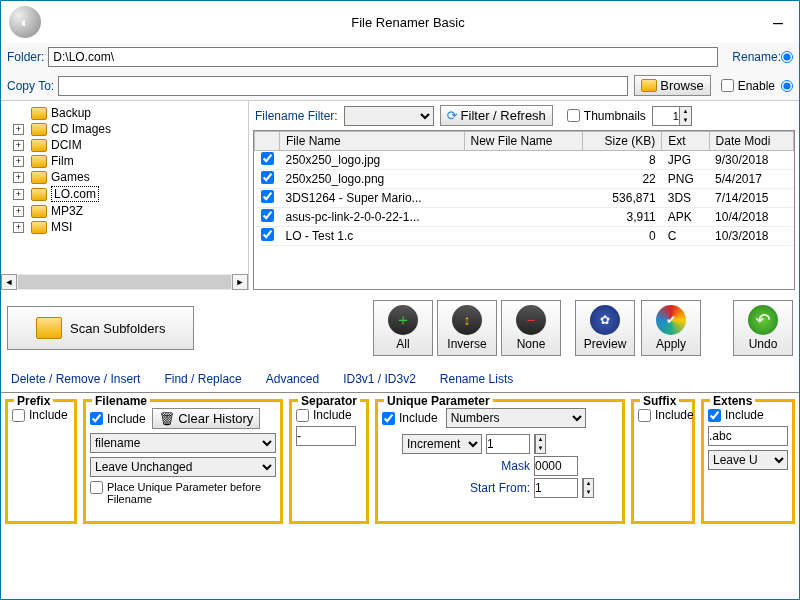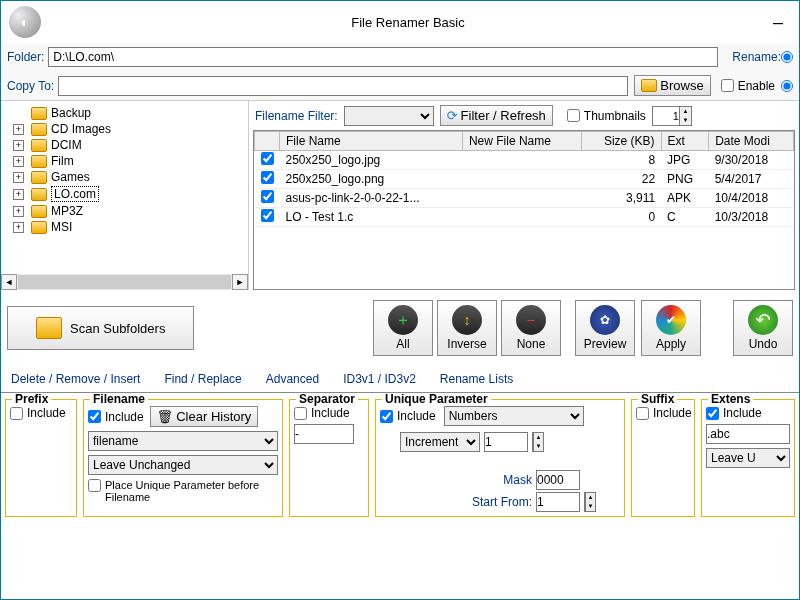--- a/index.html
+++ b/index.html
@@ -41,21 +41,21 @@
 td.num { text-align: right; }
 .btnrow { display: flex; align-items: center; padding: 10px 6px; gap: 6px; }
 .scanbtn { border: 1px solid #888; background: linear-gradient(#fff,#e6e6e6); padding: 10px 28px; display: flex; align-items: center; gap: 8px; font-size: 13px; }
 .sel-group { display: flex; gap: 4px; margin-left: auto; margin-right: 8px; }
 .icon-btn { border: 1px solid #888; background: linear-gradient(#fff,#e6e6e6); width: 60px; height: 56px; display: flex; flex-direction: column; align-items: center; justify-content: center; gap: 2px; font-size: 12px; }
 .icon-btn .ic { width: 30px; height: 30px; border-radius: 50%; }
 .tabbar { display: flex; border-bottom: 1px solid #888; padding-left: 6px; gap: 16px; align-items: flex-end; }
 .tab { padding: 6px 10px; border: 1px solid #888; border-bottom: none; background: #f6f6f6; border-radius: 4px 4px 0 0; font-weight: bold; }
 .tablink { padding: 6px 4px; color: #003090; cursor: pointer; }
 .props { display: flex; padding: 6px 4px; gap: 6px; overflow: hidden; }
-.fieldset { border: 1px solid #eab308; padding: 6px 4px 4px; position: relative; }
+.fieldset { border: 3px solid #eab308; padding: 6px 4px 16px; position: relative; }
 .fieldset .legend { position: absolute; top: -8px; left: 6px; background: #fff; padding: 0 3px; font-weight: bold; }
 .combo { height: 20px; border: 1px solid #7a7a7a; width: 100%; font-size: 12px; }
 .chk-label { display: flex; align-items: center; gap: 4px; font-size: 12px; }
 .small-input { width: 44px; height: 20px; border: 1px solid #7a7a7a; font-size: 12px; }
 .folder-row-icon { width: 20px; height: 16px; background: linear-gradient(#ffe08a,#f0b000); border: 1px solid #c08000; border-radius: 2px; }
 </style>
 </head>
 <body>
 
 <div class="window">
@@ -178,20 +178,28 @@
               <tr>
                 <td class="chk"><input type="checkbox" checked="" style=""></td>
                 <td>250x250_logo.png</td>
                 <td></td>
                 <td class="num">22</td>
                 <td>PNG</td>
                 <td>5/4/2017</td>
               </tr>
               <tr>
                 <td class="chk"><input type="checkbox" checked="" style=""></td>
+                <td>3DS1264 - Super Mario...</td>
+                <td></td>
+                <td class="num">536,871</td>
+                <td>3DS</td>
+                <td>7/14/2015</td>
+              </tr>
+              <tr>
+                <td class="chk"><input type="checkbox" checked="" style=""></td>
                 <td>asus-pc-link-2-0-0-22-1...</td>
                 <td></td>
                 <td class="num">3,911</td>
                 <td>APK</td>
                 <td>10/4/2018</td>
               </tr>
               <tr>
                 <td class="chk"><input type="checkbox" checked="" style=""></td>
                 <td>LO - Test 1.c</td>
                 <td></td>
@@ -292,21 +300,21 @@
     <select class="combo" style="width:140px;"><option>Numbers</option></select>
    </div>
    <div style="display:flex;gap:4px;align-items:center;margin-top:6px;margin-left:20px;">
     <select class="combo" style="width:80px;"><option>Increment</option></select>
     <input class="small-input" value="1" style="">
     <div class="spinbtns" style="border:1px solid #7a7a7a;width:12px;height:20px;">
             <div>▲</div>
             <div>▼</div>
           </div>
    </div>
-   <div style="display:flex;gap:4px;align-items:center;margin-top:18px;justify-content:flex-end;padding-right:40px;">
+   <div style="display:flex;gap:4px;align-items:center;margin-top:2px;justify-content:flex-end;padding-right:40px;">
     <span style="color:#003090;">Mask</span>
     <input class="small-input" value="0000" style="">
    </div>
    <div style="display:flex;gap:4px;align-items:center;margin-top:2px;justify-content:flex-end;padding-right:24px;">
     <span style="color:#003090;">Start From:</span>
     <input class="small-input" value="1" style="">
     <div class="spinbtns" style="border:1px solid #7a7a7a;width:12px;height:20px;">
             <div>▲</div>
             <div>▼</div>
           </div>

